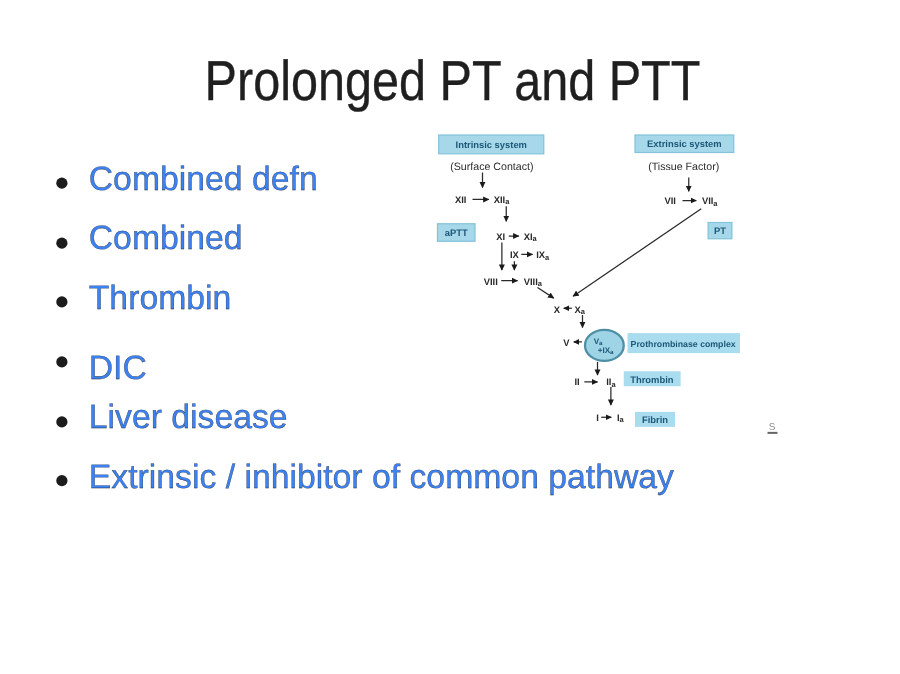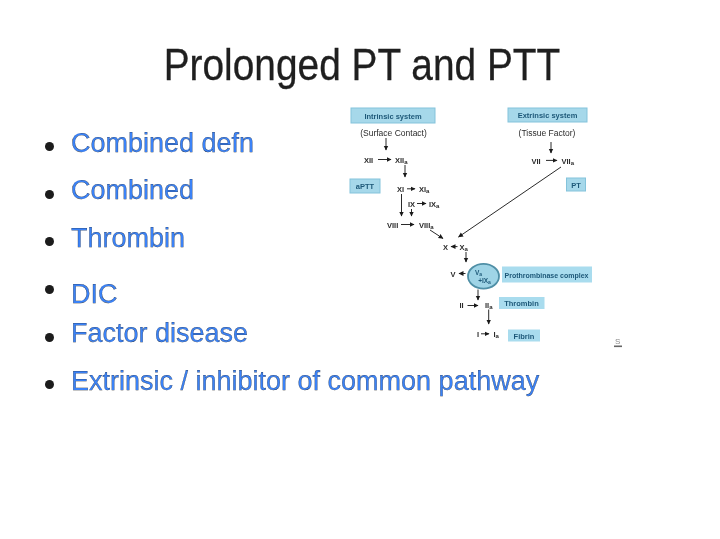--- a/index.html
+++ b/index.html
@@ -16,21 +16,21 @@
 
 <div class="dot" style="top:142px"></div>
 <div class="b" style="top:128px">Combined defn</div>
 <div class="dot" style="top:190px"></div>
 <div class="b" style="top:175px">Combined</div>
 <div class="dot" style="top:237px"></div>
 <div class="b" style="top:223px">Thrombin</div>
 <div class="dot" style="top:285px"></div>
 <div class="b" style="top:279px">DIC</div>
 <div class="dot" style="top:333px"></div>
-<div class="b" style="top:318px">Factor disease</div>
+<div class="b" style="top:318px">Liver disease</div>
 <div class="dot" style="top:380px"></div>
 <div class="b" style="top:366px">Extrinsic / inhibitor of common pathway</div>
 
 <svg style="position:absolute;left:340px;top:100px" width="285" height="260" viewBox="340 100 285 260">
   <defs>
     <marker id="ah" markerWidth="6" markerHeight="6" refX="4.5" refY="3" orient="auto">
       <path d="M0,0.6 L5,3 L0,5.4 Z" fill="#1a1a1a"></path>
     </marker>
   </defs>
   <g fill="none" stroke="#2a2a2a" stroke-width="1">

